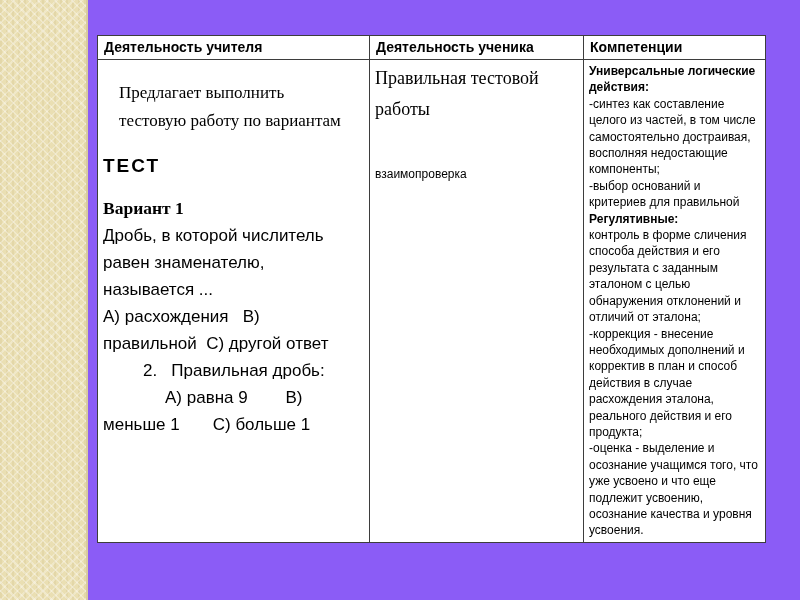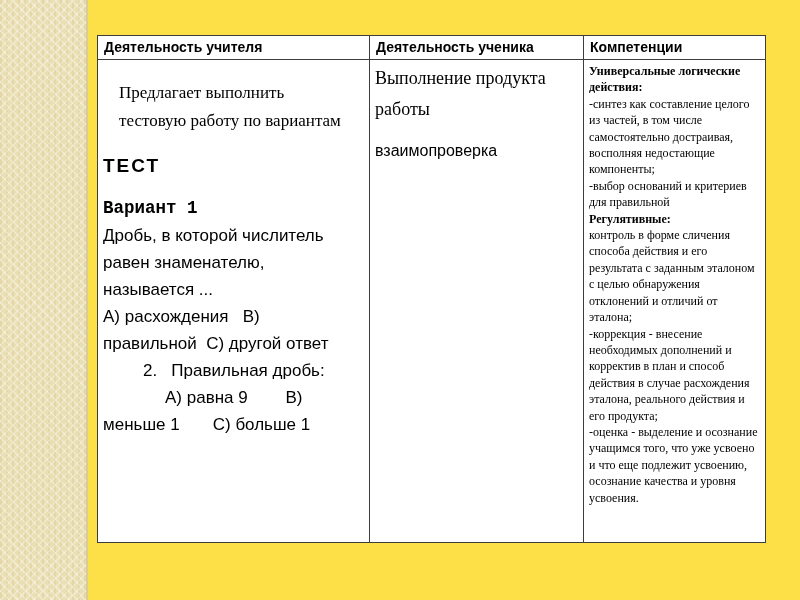--- a/index.html
+++ b/index.html
@@ -1,18 +1,18 @@
 <!DOCTYPE html>
 <html><head>
 <meta charset="utf-8">
 <style>
   html,body { margin:0; padding:0; background:#ffffff; }
   .slide {
     position:relative; width:800px; height:600px;
-    background:#fde047; overflow:hidden;
+    background:#8b5cf6; overflow:hidden;
     font-family:"Liberation Sans", sans-serif;
     color:#000000;
   }
   
   .side-strip {
     position:absolute; left:0; top:0; width:86px; height:600px;
     background-color:#eadfb3;
     background-image:
       repeating-linear-gradient(45deg, rgba(255,255,255,.32) 0 1.5px, transparent 1.5px 6px),
       repeating-linear-gradient(-45deg, rgba(255,255,255,.28) 0 1.5px, transparent 1.5px 6px),
@@ -31,35 +31,35 @@
     text-align:left; padding:3px 6px 2px; height:18px;
     vertical-align:middle;
   }
   .lesson th.center { text-align:left; }
   .lesson td { vertical-align:top; padding:3px 5px; height:476px; }
 
   
   .p-intro   { font-family:"Liberation Serif", serif; font-size:17px; line-height:28px; margin:16px; }
   .p-test    { font-family:"Liberation Sans", sans-serif; font-weight:bold; font-size:19px;
                line-height:28px; letter-spacing:2px; margin:17px 0 14px; }
-  .p-variant { font-family:Liberation Mono, monospace; font-weight:bold; font-size:17.5px;
+  .p-variant { font-family:Liberation Serif, serif; font-weight:bold; font-size:17.5px;
                line-height:27px; margin:15px 0 0; }
   .p-q       { font-family:"Liberation Sans", sans-serif; font-size:17px; line-height:27px;
                margin:0; white-space:pre-wrap; max-width:242px; }
   .p-q2      { padding-left:40px; }
   .p-a2      { text-indent:62px; }
 
   
   .p-action  { font-family:"Liberation Serif", serif; font-size:18px; line-height:31px;
                margin:0; max-width:202px; }
-  .p-check   { font-family:"Liberation Sans", sans-serif; font-size:16px; line-height:20px;
-               margin:16px 0 0; }
+  .p-check   { font-family:"Liberation Sans", sans-serif; font-size:12px; line-height:20px;
+               margin:39px 0 0; }
 
   
-  .comp p    { font-family:Liberation Serif, serif; font-size:12px; line-height:16.4px;
+  .comp p    { font-family:Liberation Sans, sans-serif; font-size:12px; line-height:16.4px;
                margin:0; }
   .comp p.bold { font-weight:bold; }
 </style>
 </head>
 <body>
 
 <div class="slide">
   <div class="side-strip"></div>
 
   <table class="lesson">
@@ -80,21 +80,21 @@
         <td>
           <p class="p-intro">Предлагает выполнить тестовую работу по вариантам</p>
           <p class="p-test">ТЕСТ</p>
           <p class="p-variant">Вариант 1</p>
           <p class="p-q">Дробь, в которой числитель равен знаменателю, называется ...</p>
           <p class="p-q">А) расхождения   В) правильной  С) другой ответ</p>
           <p class="p-q p-q2">2.   Правильная дробь:</p>
           <p class="p-q p-a2">А) равна 9        В) меньше 1       С) больше 1</p>
         </td>
         <td>
-          <p class="p-action">Выполнение продукта работы</p>
+          <p class="p-action">Правильная тестовой работы</p>
           <p class="p-check">взаимопроверка</p>
         </td>
         <td class="comp">
           <p class="bold">Универсальные логические действия:</p>
           <p>-синтез как составление целого из частей, в том числе самостоятельно достраивая, восполняя недостающие компоненты;</p>
           <p>-выбор оснований и критериев для правильной</p>
           <p class="bold">Регулятивные:</p>
           <p>контроль в форме сличения способа действия и его результата с заданным эталоном с целью обнаружения отклонений и отличий от эталона;</p>
           <p>-коррекция - внесение необходимых дополнений и корректив в план и способ действия в случае расхождения эталона, реального действия и его продукта;</p>
           <p>-оценка - выделение и осознание учащимся того, что уже усвоено и что еще подлежит усвоению, осознание качества и уровня усвоения.</p>

